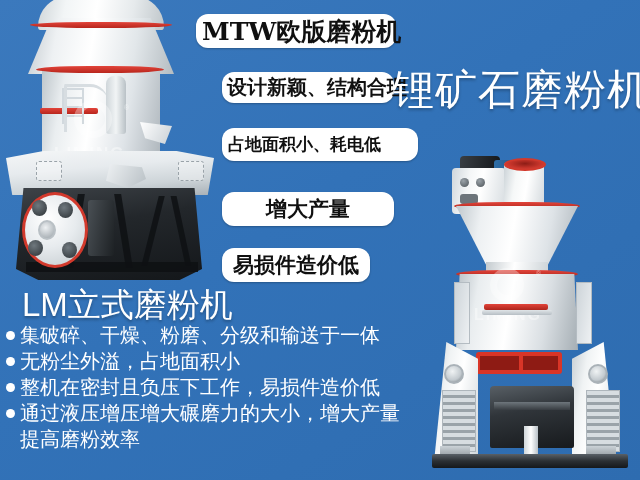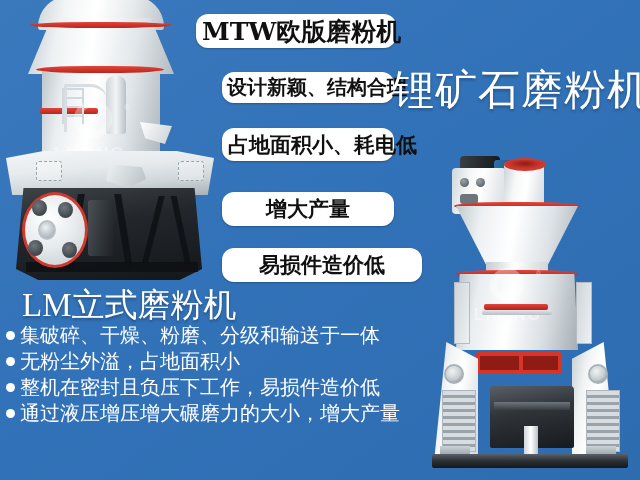--- a/index.html
+++ b/index.html
@@ -261,43 +261,43 @@
   }
   #box-mtw {
     left: 196px; top: 14px; width: 200px; height: 34px;
     font-size: 25px; padding-left: 6px; letter-spacing: 0px;
   }
   #box-f1 {
     left: 222px; top: 72px; width: 172px; height: 31px;
     font-size: 20px; padding-left: 5px;
   }
   #box-f2 {
-    left: 222px; top: 128px; width: 172px; height: 33px;
-    font-size: 21px; padding-left: 6px;
+    left: 222px; top: 128px; width: 196px; height: 33px;
+    font-size: 17px; padding-left: 6px;
   }
   #box-f3 {
     left: 222px; top: 192px; width: 172px; height: 34px;
     font-size: 21px; justify-content: center;
   }
   #box-f4 {
-    left: 222px; top: 248px; width: 200px; height: 34px;
+    left: 222px; top: 248px; width: 148px; height: 34px;
     font-size: 21px; justify-content: center;
   }
 
   #headline {
     position: absolute; left: 392px; top: 62px;
     font-family: "DejaVu Serif", "Liberation Serif", serif;
     font-size: 42px; font-weight: 400; color: #ffffff;
     letter-spacing: 1px; white-space: nowrap;
     text-shadow: 0 2px 3px rgba(0,0,0,.28);
   }
 
   #lm-title {
     position: absolute; left: 22px; top: 283px;
-    font-family: Liberation Serif, serif;
+    font-family: Liberation Sans, sans-serif;
     font-size: 33px; color: #ffffff; white-space: nowrap;
     letter-spacing: 0px;
     text-shadow: 0 2px 3px rgba(0,0,0,.3);
   }
 
   #bullets {
     position: absolute; left: 6px; top: 322px; width: 470px;
     color: #ffffff;
     font-family: "DejaVu Serif", "Liberation Serif", serif;
     font-size: 20px; line-height: 26px;
@@ -421,16 +421,17 @@
 
     <div class="bullet-row">
       <span class="bullet-dot"></span>
       <span class="bullet-text">整机在密封且负压下工作，易损件造价低</span>
     </div>
 
     <div class="bullet-row">
       <span class="bullet-dot"></span>
       <span class="bullet-text">通过液压增压增大碾磨力的大小，增大产量</span>
     </div>
+    <div class="bullet-cont">提高磨粉效率</div>
 
   </div>
 
 </div>
 
 </body></html>

